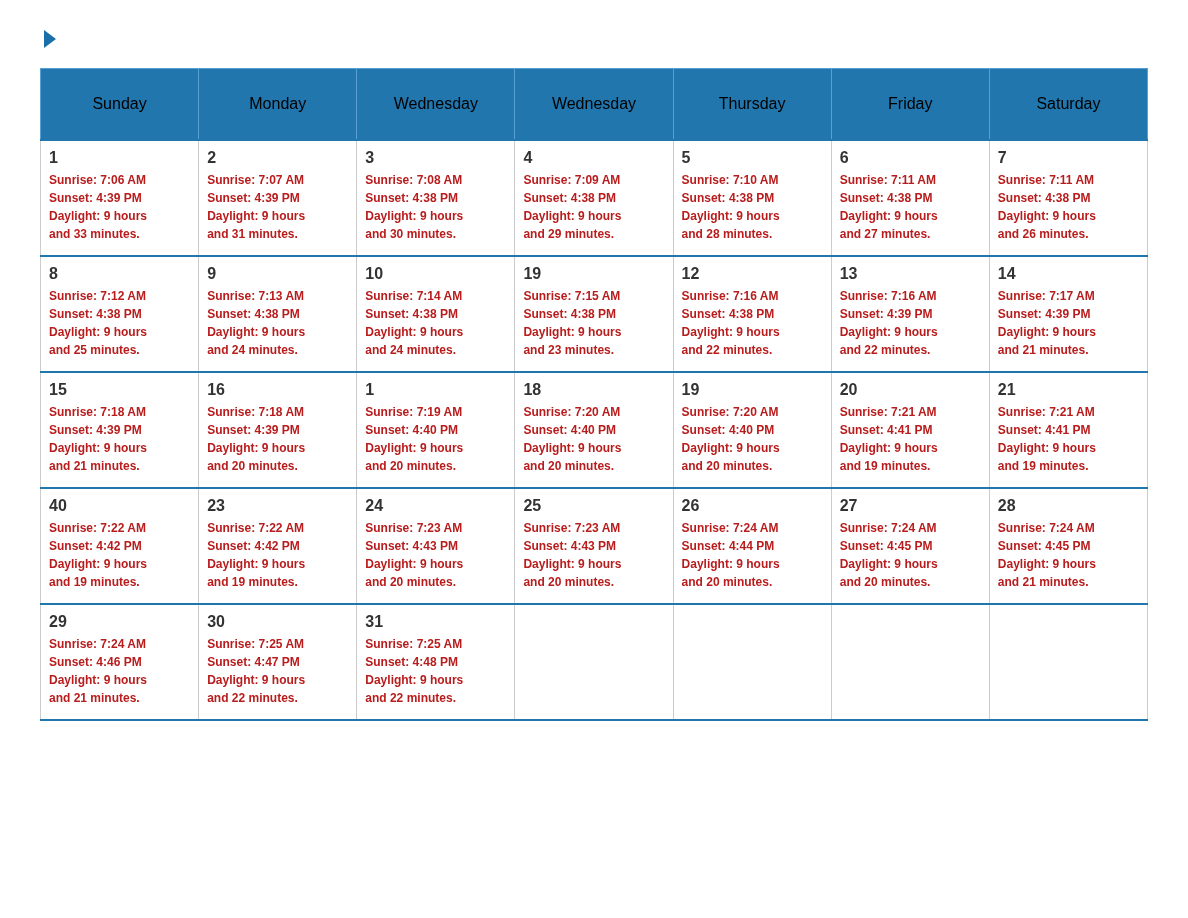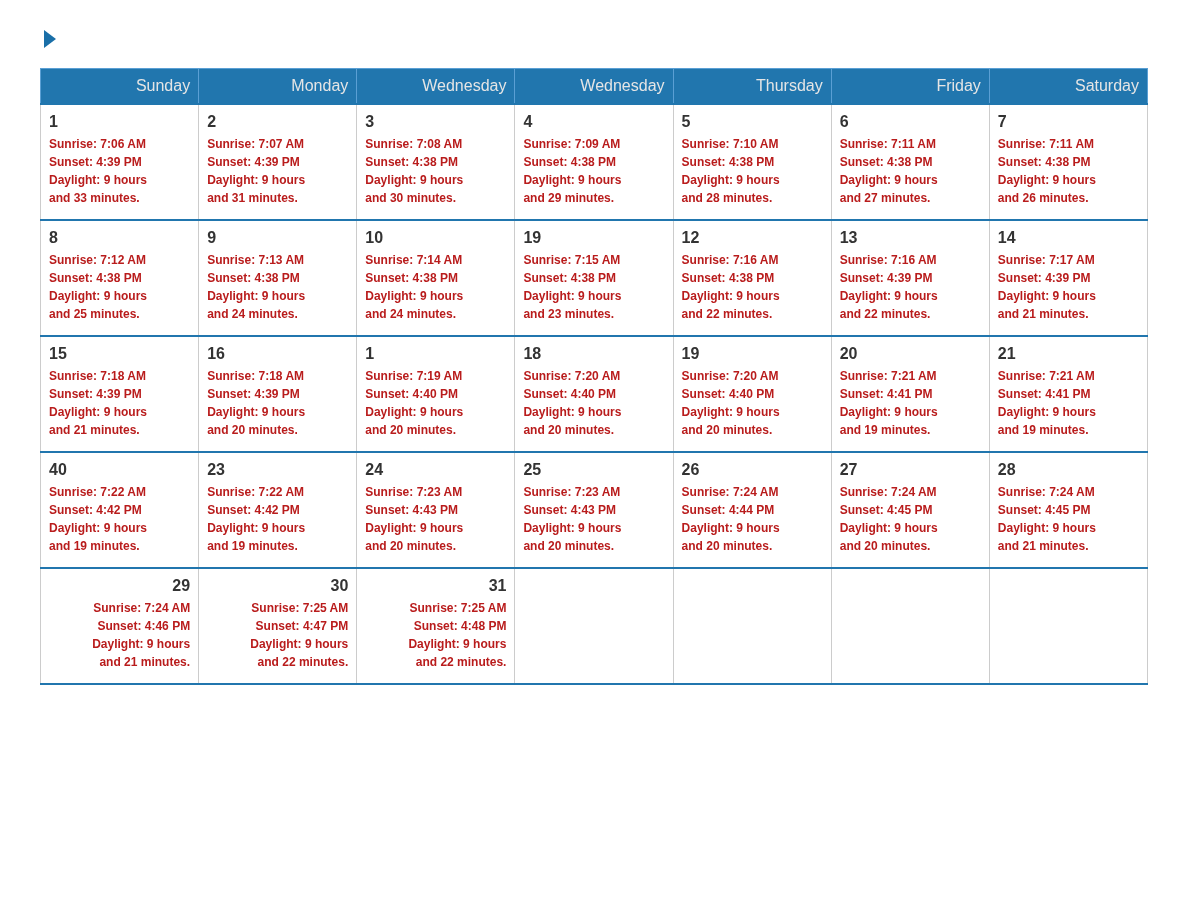--- a/index.html
+++ b/index.html
@@ -52,40 +52,39 @@
       color: #555;
       margin-top: 4px;
     }
     .calendar {
       width: 100%;
       border-collapse: collapse;
       border: 1px solid #aaa;
     }
     .calendar th {
       background-color: #2176ae;
-      color: #e5e5e5;
+      color: #000000;
       font-size: 16px;
       font-weight: normal;
-      padding: 8px 8px;
-      text-align: right;
+      padding: 26px 8px;
+      text-align: center;
       border: 1px solid #5a9fd4;
     }
     .calendar td {
       width: 14.28%;
       vertical-align: top;
       padding: 8px 8px 12px 8px;
       border: 1px solid #ccc;
       font-size: 13px;
       color: #333;
       background: #fff;
       min-height: 110px;
     }
     .calendar tr:last-child td {
       border-bottom: 2px solid #2176ae;
-      text-align: right;
     }
     .calendar tbody tr td {
       border-top: 2px solid #2176ae;
     }
     .day-number {
       font-size: 16px;
       font-weight: bold;
       margin-bottom: 4px;
       display: block;
     }

